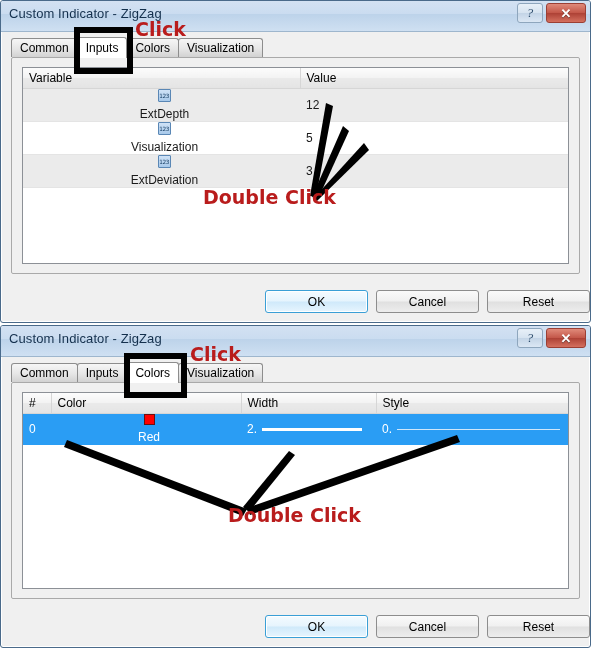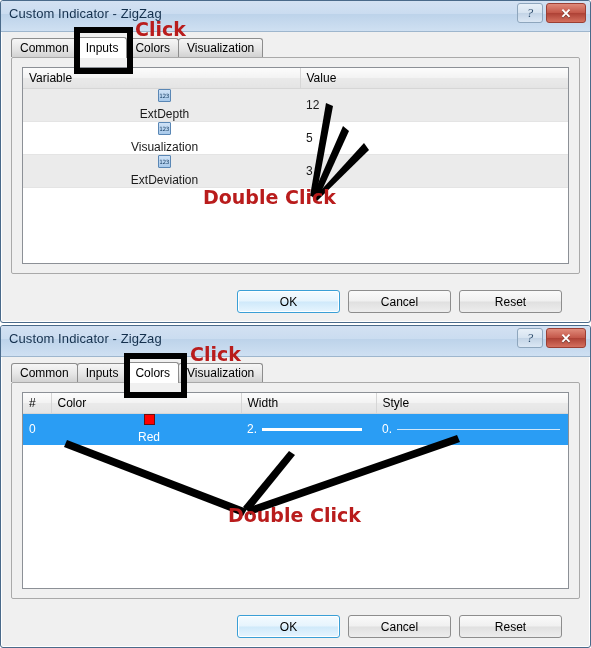--- a/index.html
+++ b/index.html
@@ -217,21 +217,21 @@
   .lineprev .rule-thin {
     flex: 1 1 auto;
     height: 1px;
     background: #cfe7fb;
     margin-right: 8px;
   }
 
   
   .buttonbar {
     position: absolute;
-    right: 28px;
+    right: 0;
     bottom: 9px;
     display: flex;
     gap: 8px;
   }
   .btn {
     width: 103px;
     height: 23px;
     box-sizing: border-box;
     font-size: 12px;
     color: #000000;

